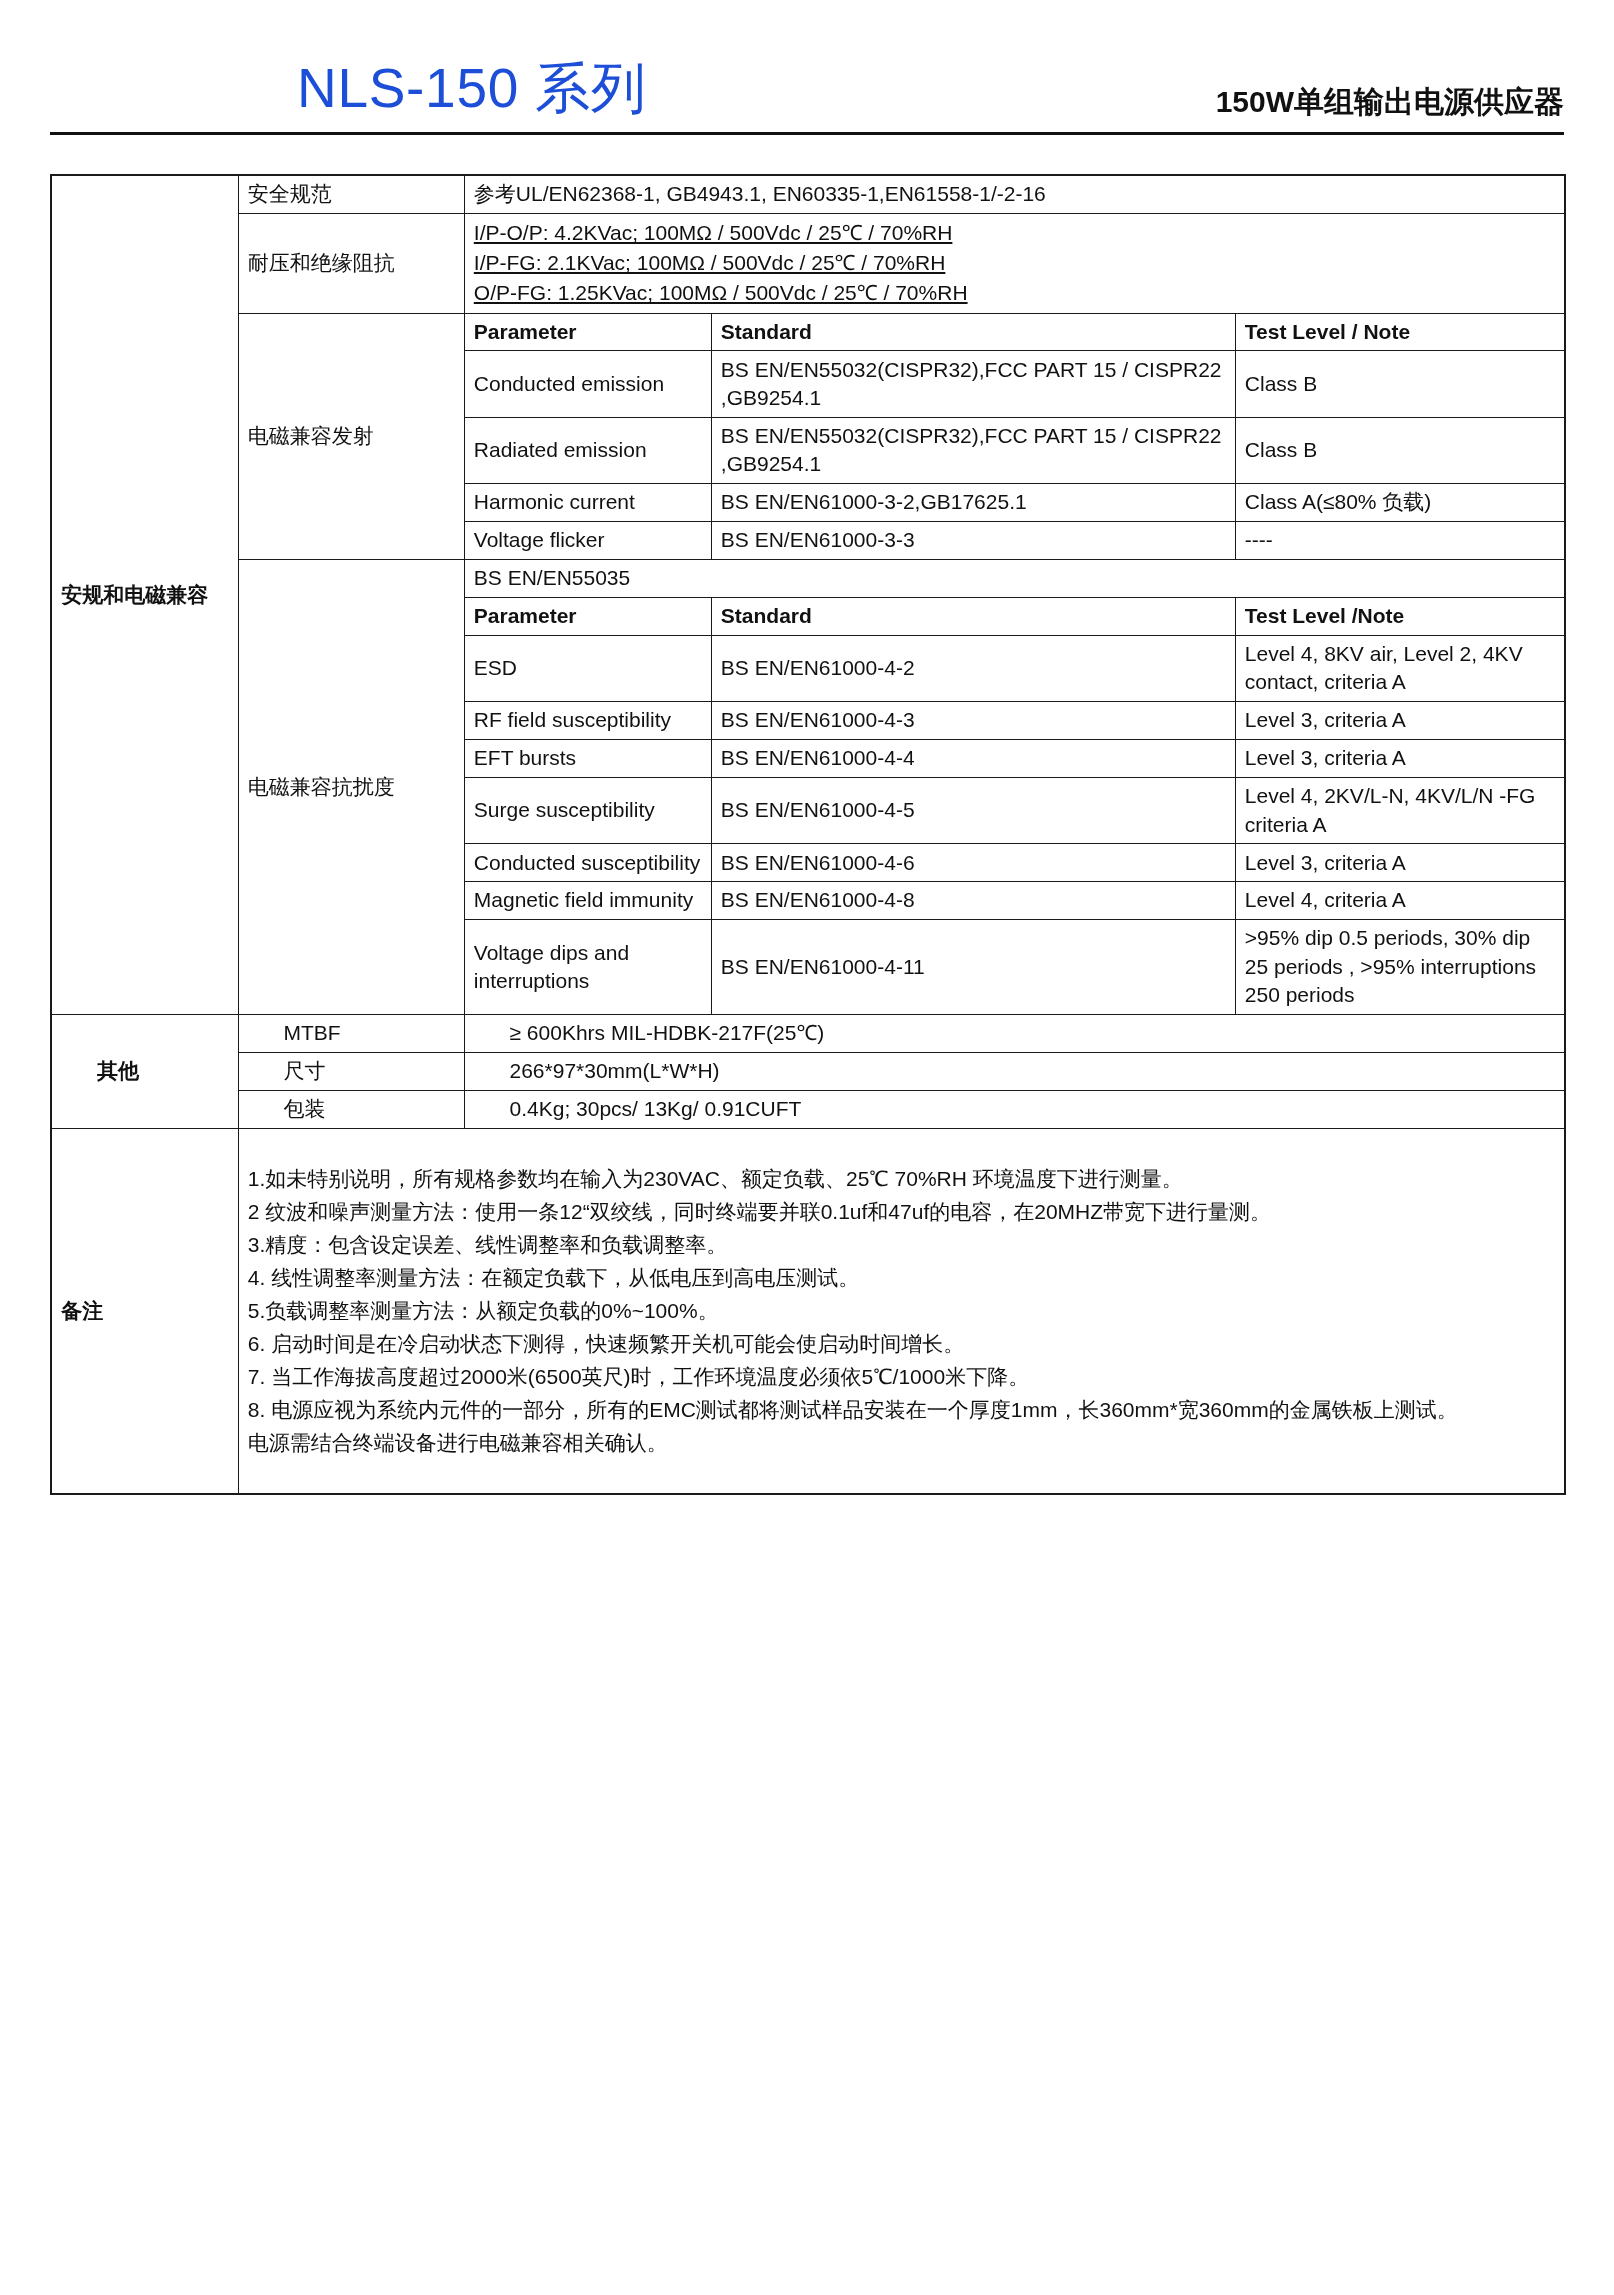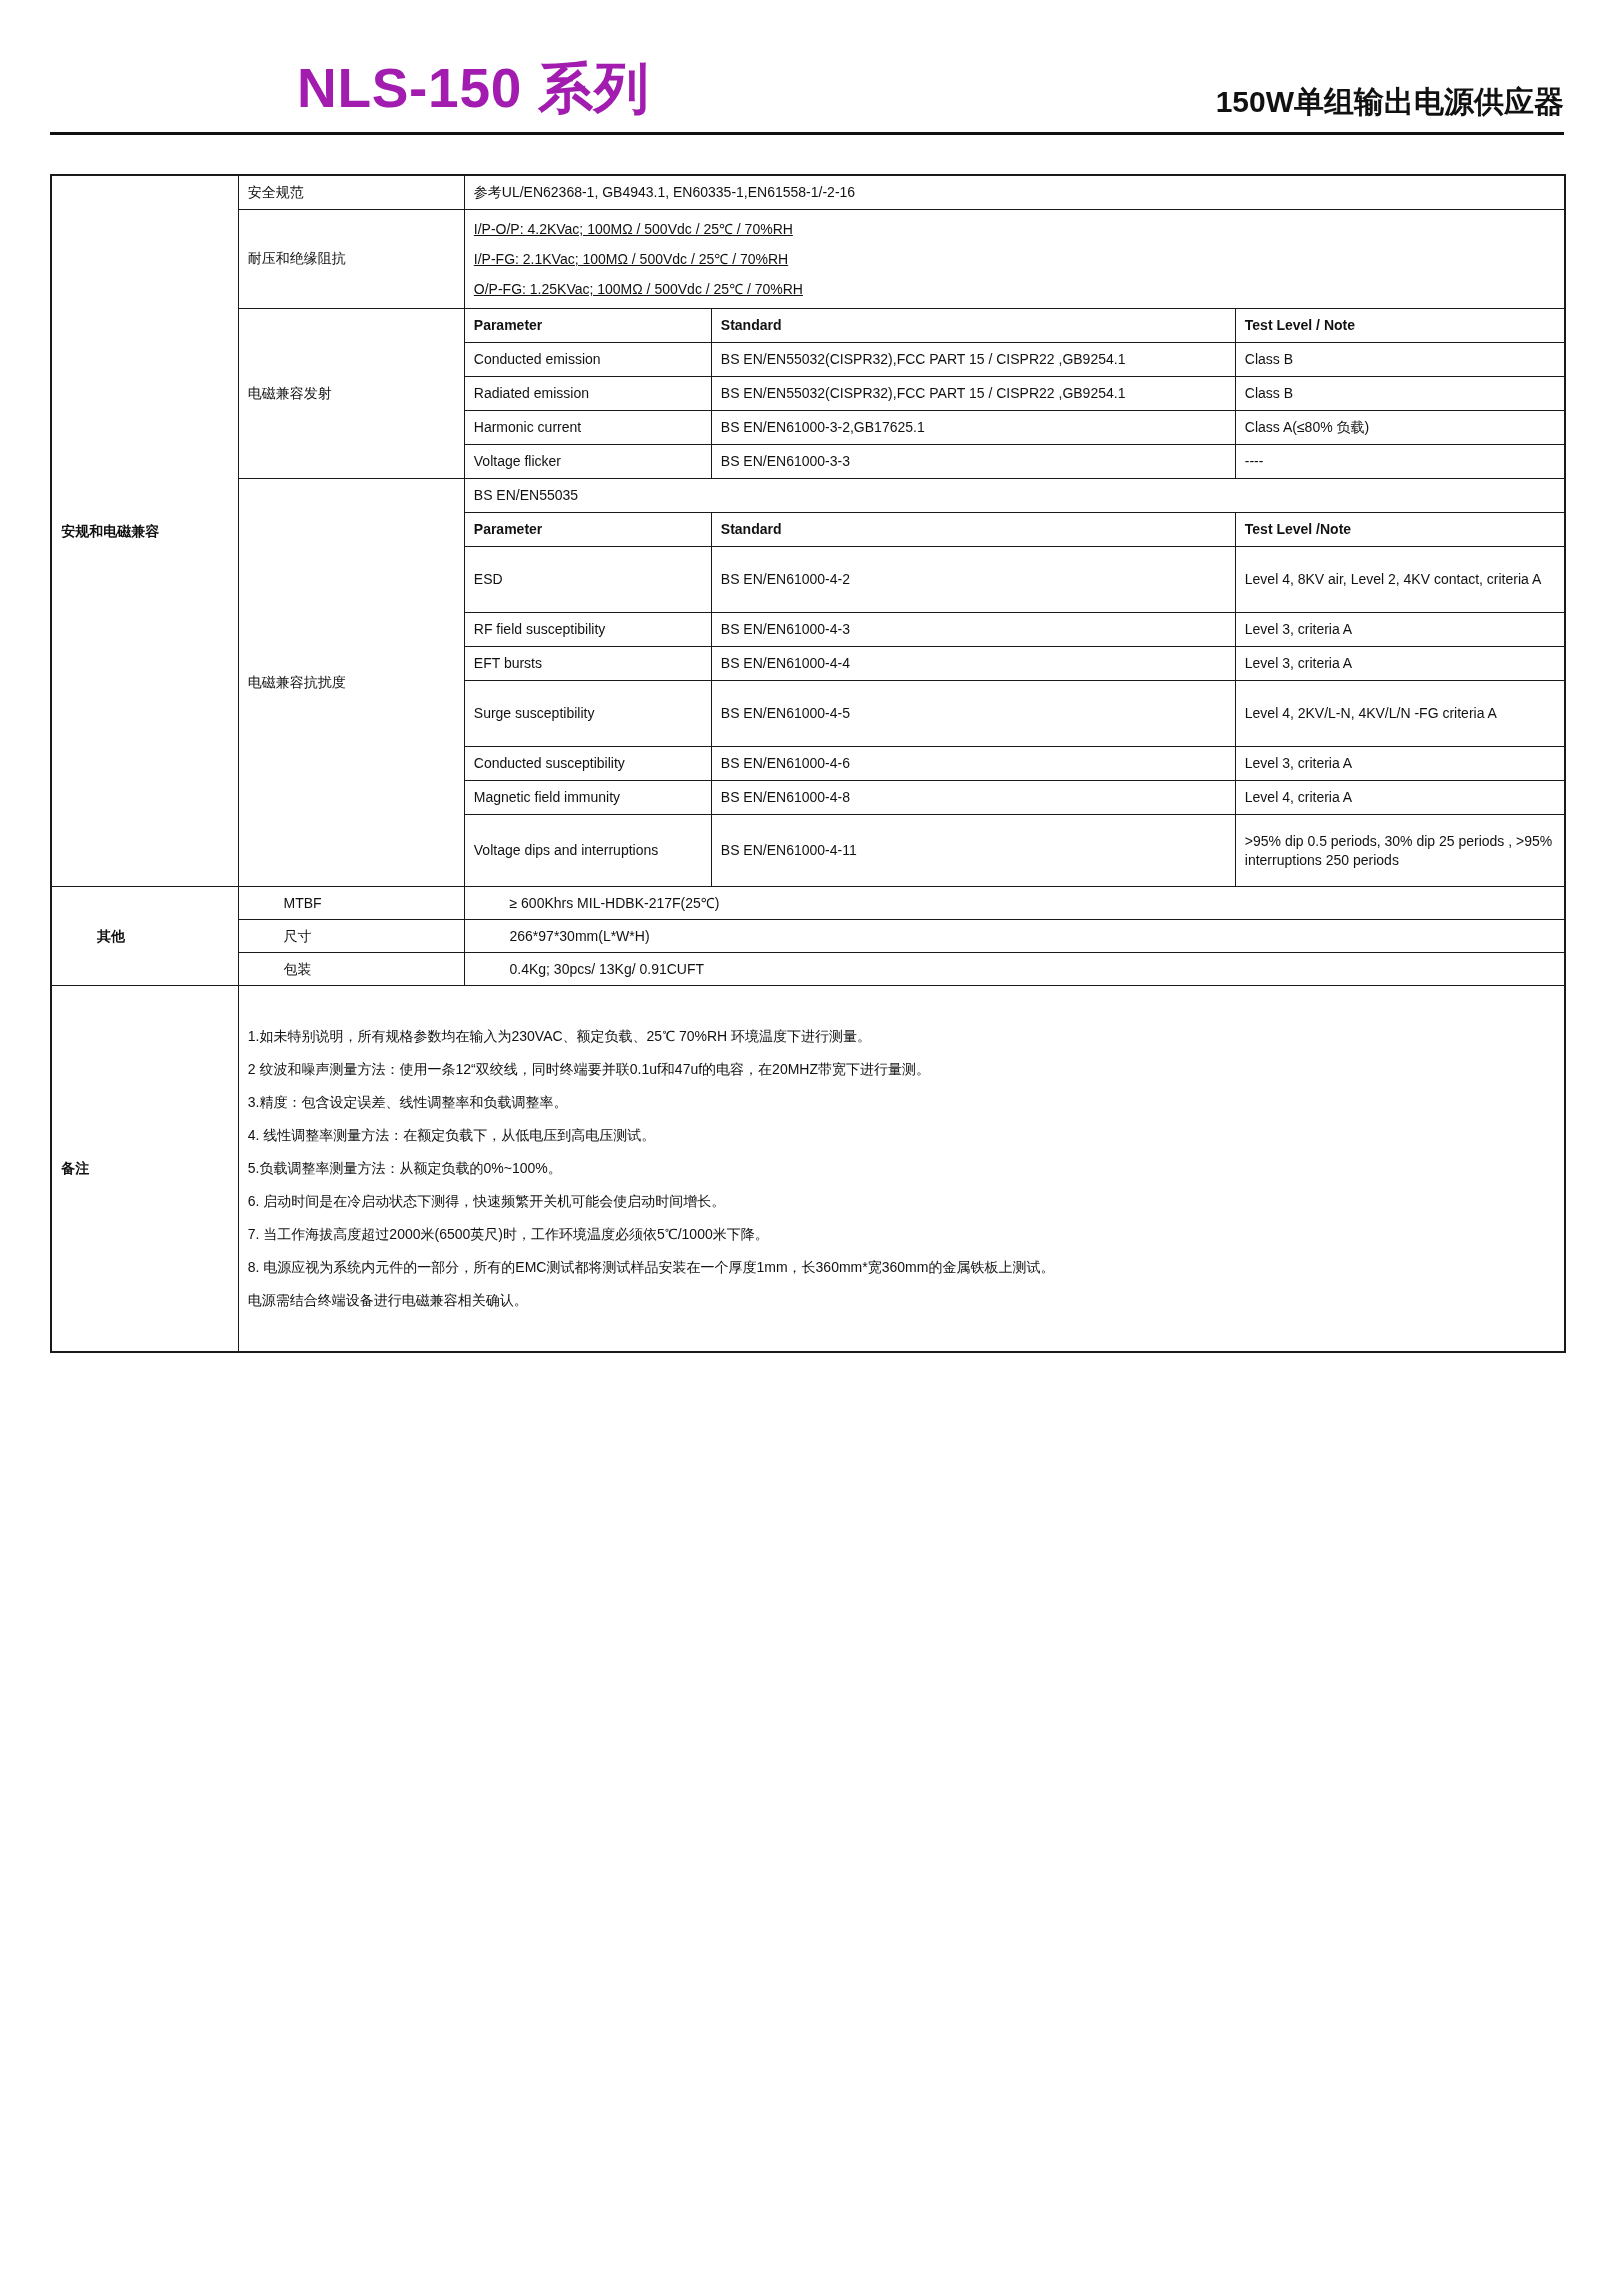--- a/index.html
+++ b/index.html
@@ -27,38 +27,38 @@
   }
   .logo-gear { font-size:42px; color:#c8202e; line-height:1; }
   .logo-source {
     margin-top:4.3px; border:3.6px solid #c8202e; color:#c8202e;
     font-family:"Liberation Serif", serif; font-weight:bold;
     font-size:29px; letter-spacing:5px; text-align:center;
     padding:0 7.2px; width:fit-content; line-height:1.15;
   }
   .doc-title {
     position:absolute; left:247px; bottom:4.3px;
-    font-size:55px; font-weight:bold; color:#a21caf; letter-spacing:0.7px;
+    font-size:55px; font-weight:normal; color:#1d4ed8; letter-spacing:0.7px;
   }
   .doc-subtitle {
     position:absolute; right:0; bottom:7.2px;
     font-size:30px; font-weight:bold; color:#111;
   }
   .header-rule { position:absolute; left:50px; right:50px; top:132px; height:2.9px; background:#111; }
 
   
   table.spec {
     position:absolute; left:50px; top:174px; width:1514px;
     border-collapse:collapse; table-layout:fixed;
     border:2.2px solid #1a1a1a;
   }
   table.spec td {
     border:1.4px solid #1a1a1a;
     padding:4.3px 9.3px;
-    font-size:14px;
+    font-size:21px;
     line-height:1.35;
     vertical-align:middle;
     word-wrap:break-word;
   }
   td.section { font-weight:bold; font-size:21.5px; padding-left:7.2px; }
   td.bold { font-weight:bold; }
   td.sm { font-size:17px; }
   td.xs { font-size:16px; line-height:1.3; }
   tr.h48 > td { height:34px; }
   tr.h46 > td { height:33px;padding-left:45px; }

